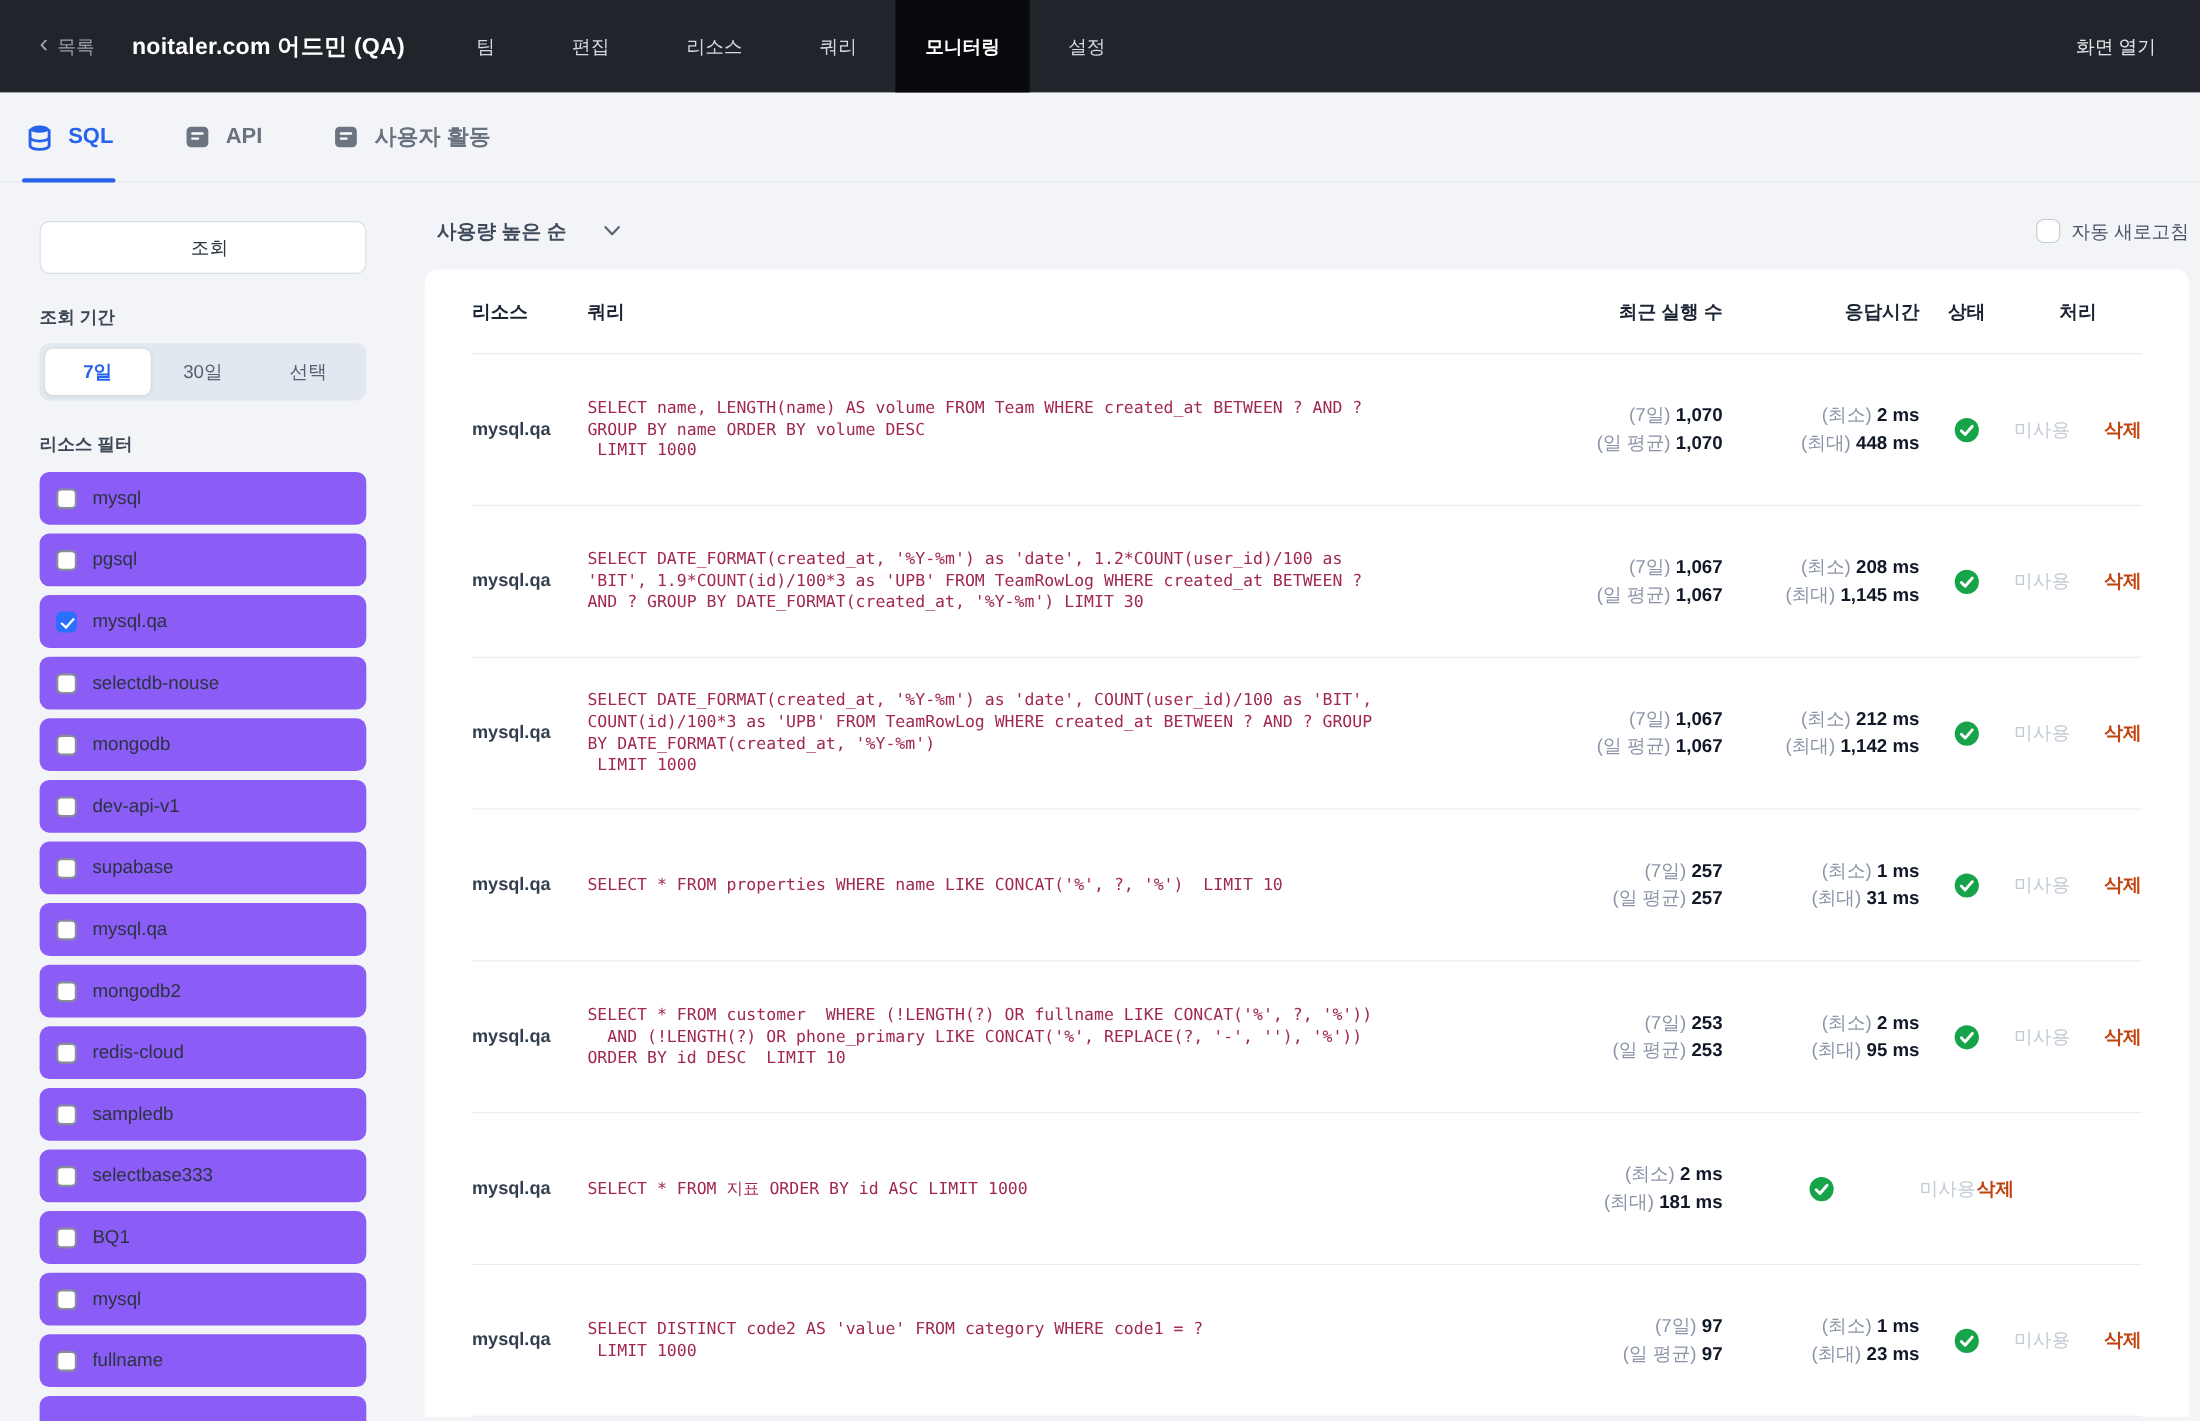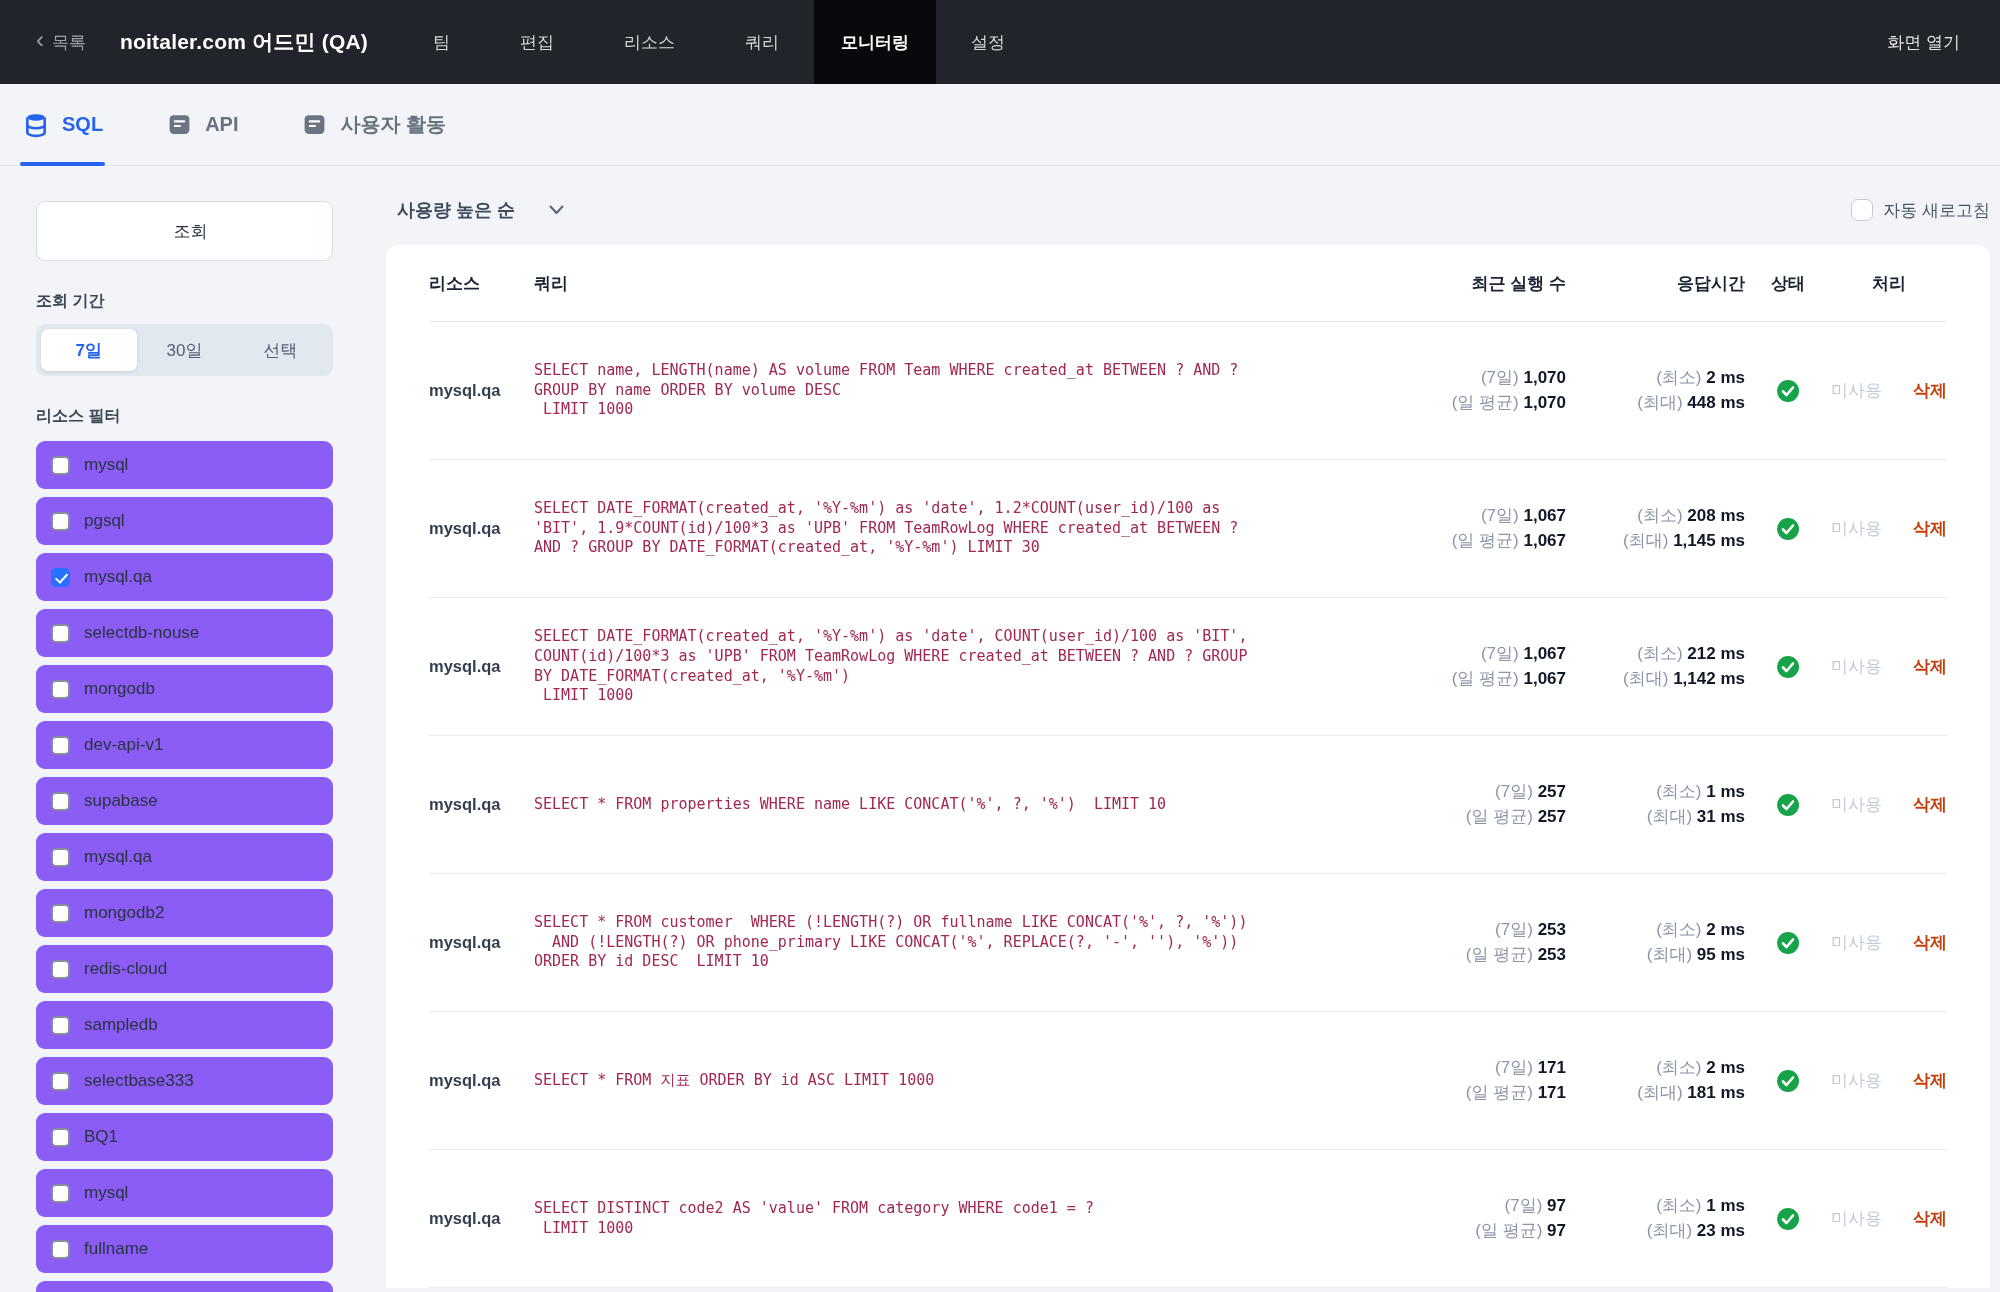--- a/index.html
+++ b/index.html
@@ -23,21 +23,21 @@
   .tab.active { color:#2563eb; }
   .tab.active .underline { background:#2563eb; }
   .tab-icon { width:28px; height:28px; display:flex; align-items:center; justify-content:center; }
 
   
   .content { display:flex; padding-left:36px; height:1126px; }
   .sidebar { width:297px; flex:0 0 297px; }
   .main { flex:1; margin-left:53px; margin-right:10px; position:relative; }
 
   
-  .search-btn { margin-top:35px; width:100%; height:60px; background:#ffffff; border:1px solid #d8dde4; border-radius:9px; font-size:17px; color:#2a3340; cursor:pointer; display:flex; align-items:center; justify-content:center; font-family:inherit;padding-left:12px; }
+  .search-btn { margin-top:35px; width:100%; height:48px; background:#ffffff; border:1px solid #d8dde4; border-radius:9px; font-size:17px; color:#2a3340; cursor:pointer; display:flex; align-items:center; justify-content:center; font-family:inherit;padding-left:12px; }
   .side-label { margin-top:30px; font-size:16px; color:#3c4654; font-weight:600; }
   .segmented { margin-top:12px; height:52px; background:#e2e8ef; border-radius:9px; padding:5px; display:flex; }
   .seg-opt { flex:1; display:flex; align-items:center; justify-content:center; font-size:17px; color:#566070; border-radius:7px; cursor:pointer; }
   .seg-opt.selected { background:#ffffff; color:#2563eb; font-weight:700; box-shadow:0 1px 3px rgba(20,30,50,.12); }
   .filter-list { margin-top:14px; display:flex; flex-direction:column; gap:8px; }
   .filter-item { height:48px; background:#8b5cf6; border-radius:9px; display:flex; align-items:center; padding:0 15px; gap:14px; cursor:pointer; }
   .filter-item.partial { height:28px; border-radius:9px 9px 0 0; }
   .cbx { width:19px; height:19px; border:2px solid #878e99; border-radius:5px; background:#ffffff; flex:0 0 19px; position:relative; }
   .cbx.on { background:#2970ff; border-color:#2970ff; }
   .cbx.on::after { content:""; position:absolute; left:5px; top:1px; width:5px; height:10px; border:solid #fff; border-width:0 2.5px 2.5px 0; transform:rotate(42deg); }
@@ -386,24 +386,20 @@
           <div class="cell-action">
             <span class="act-unused">미사용</span>
             <span class="act-delete">삭제</span>
           </div>
         </div>
 
         <div class="trow">
           <div class="cell-resource">mysql.qa</div>
           <div class="cell-query">SELECT * FROM 지표 ORDER BY id ASC LIMIT 1000</div>
           <div class="cell-num">
-            <div><span class="lbl">(7일)</span> <b>171</b></div>
-            <div><span class="lbl">(일 평균)</span> <b>171</b></div>
-          </div>
-          <div class="cell-num">
             <div><span class="lbl">(최소)</span> <b>2 ms</b></div>
             <div><span class="lbl">(최대)</span> <b>181 ms</b></div>
           </div>
           <div class="cell-status">
             <svg class="status-ok" viewBox="0 0 24 24">
               <circle cx="12" cy="12" r="11" fill="#17a34a"></circle>
               <polyline points="7,12.5 10.5,16 17,8.5" fill="none" stroke="#ffffff" stroke-width="2.6" stroke-linecap="round" stroke-linejoin="round"></polyline>
             </svg>
           </div>
           <div class="cell-action">

